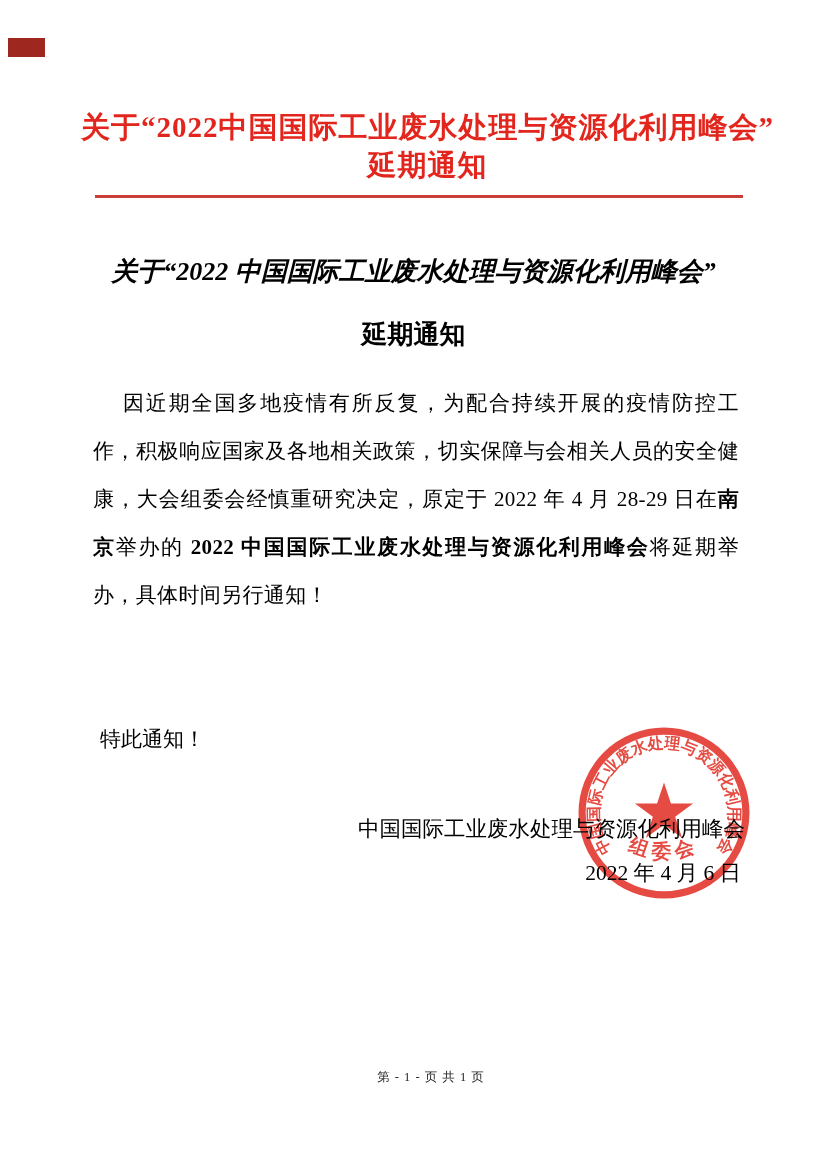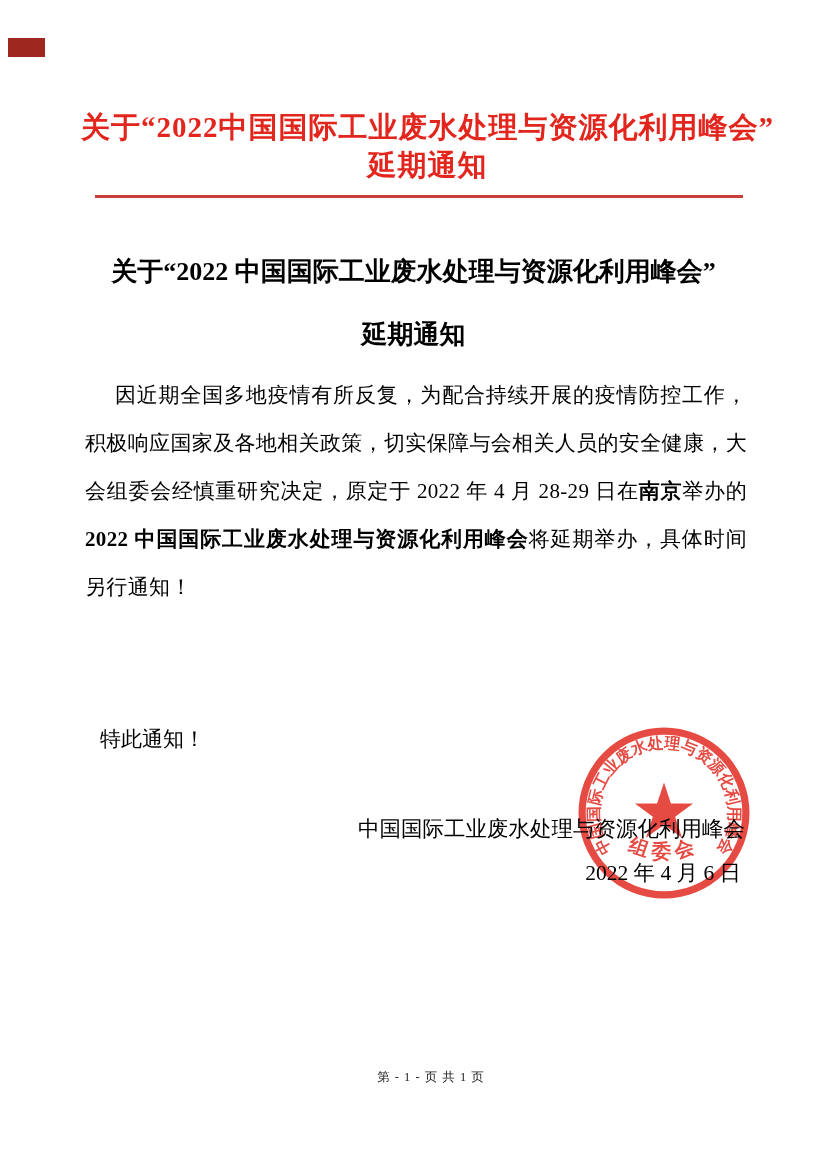--- a/index.html
+++ b/index.html
@@ -33,35 +33,36 @@
     top: 195px; left: 95px;
     width: 648px; height: 3px;
     background: #cb3d38;
   }
   .doc-title-1 {
     position: absolute;
     top: 254px; left: 0; right: 0;
     text-align: center;
     font-weight: bold;
     font-size: 26px;
+    font-style: italic;
   }
   .doc-title-2 {
     position: absolute;
     top: 317px; left: 0; right: 0;
     text-align: center;
     font-weight: bold;
     font-size: 26px;
   }
   .body-text {
     position: absolute;
     top: 371px; left: 85px;
     width: 662px;
   }
   .body-text p {
-    margin: 0;
+    margin: 8px;
     font-size: 21px;
     letter-spacing: 0.35px;
     line-height: 48px;
     text-align: justify;
     text-indent: 30px;
   }
   .body-text p .bold { font-weight: bold; }
   .notice-line {
     position: absolute;
     top: 723px; left: 100px;

